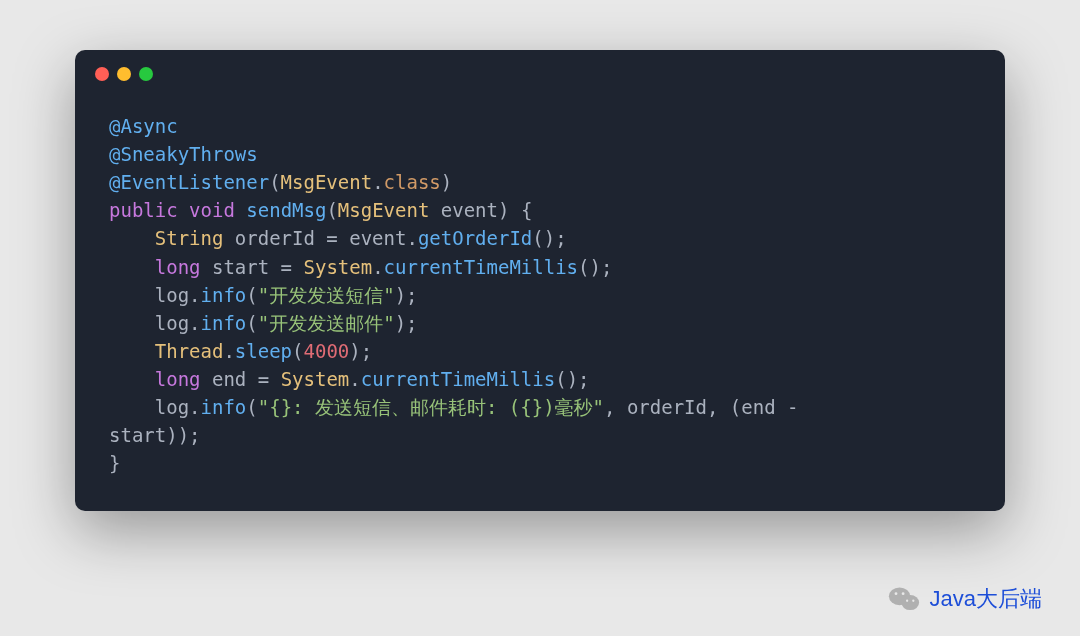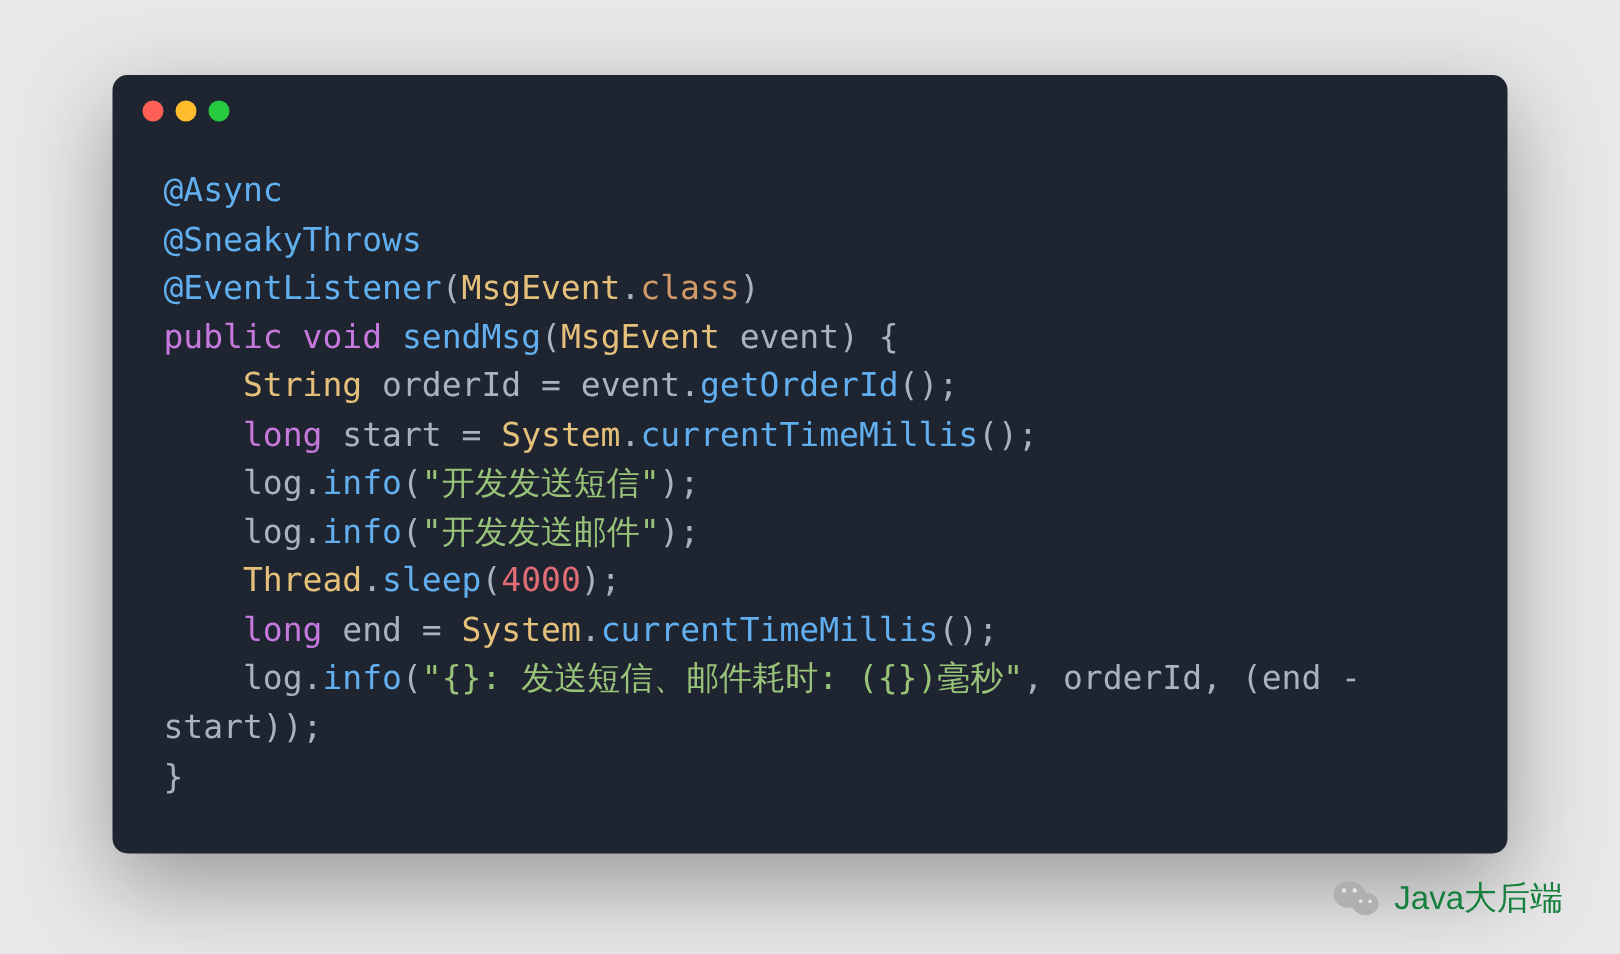--- a/index.html
+++ b/index.html
@@ -37,42 +37,42 @@
     .dot {
       width: 14px;
       height: 14px;
       border-radius: 50%;
     }
     .dot.red { background: #ff5f56; }
     .dot.yellow { background: #ffbd2e; }
     .dot.green { background: #27c93f; }
     .code-area {
       padding: 28px 34px 34px 34px;
-      font-size: 22px;
+      font-size: 19px;
       line-height: 1.48;
       color: #abb2bf;
       white-space: pre;
       font-family: 'Menlo', 'Monaco', 'Consolas', monospace;
     }
     .annotation { color: #61afef; }
     .keyword { color: #c678dd; }
     .type { color: #e5c07b; }
     .method { color: #61afef; }
     .string { color: #98c379; }
     .number { color: #e06c75; }
     .punct { color: #abb2bf; }
     .klass { color: #d19a66; }
     .watermark {
       position: absolute;
       right: 38px;
       bottom: 22px;
       display: flex;
       align-items: center;
       gap: 10px;
-      color: #15803d;
+      color: #1d4ed8;
       font-family: sans-serif;
       font-size: 22px;
       font-weight: 500;
     }
     .wechat-icon {
       width: 32px;
       height: 28px;
       position: relative;
     }
     .wechat-icon svg {

